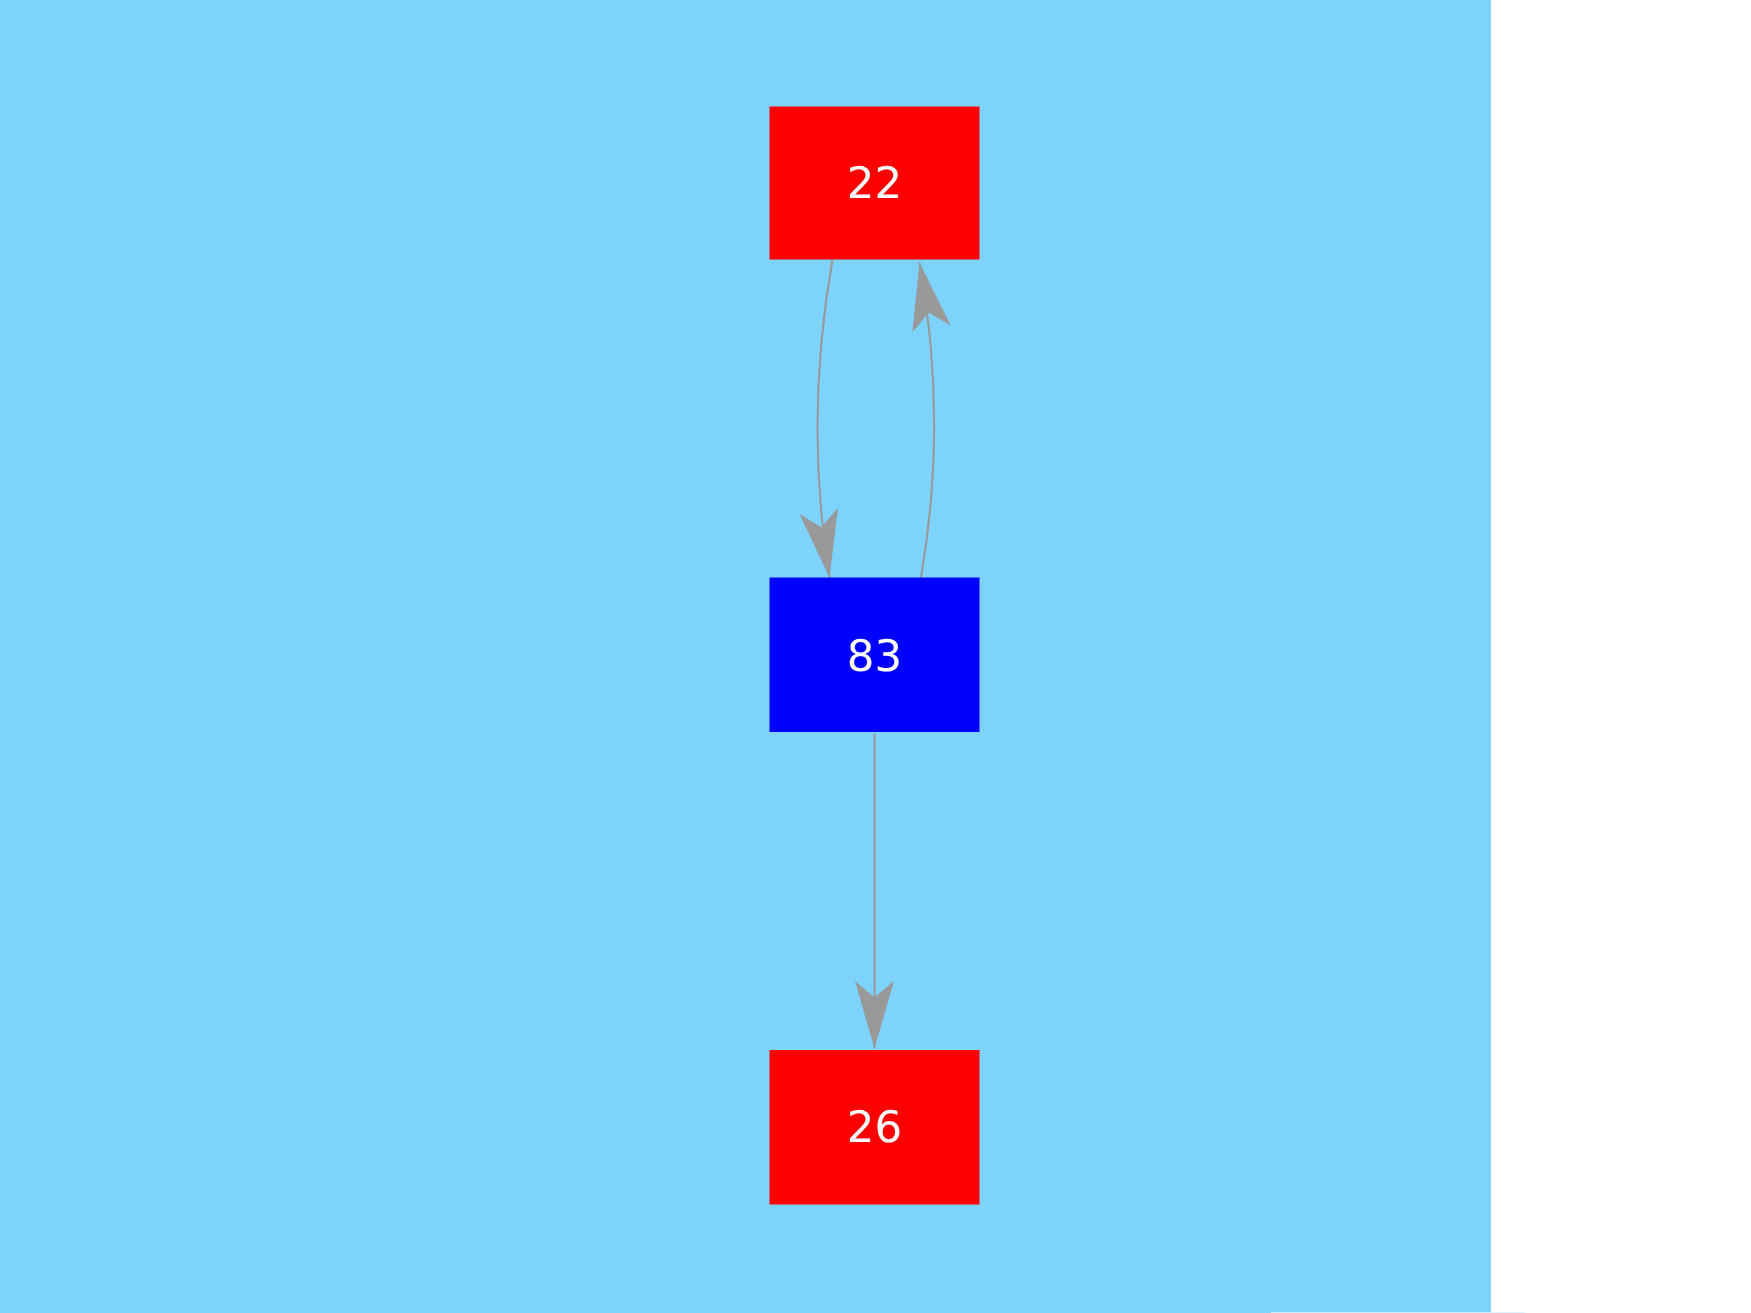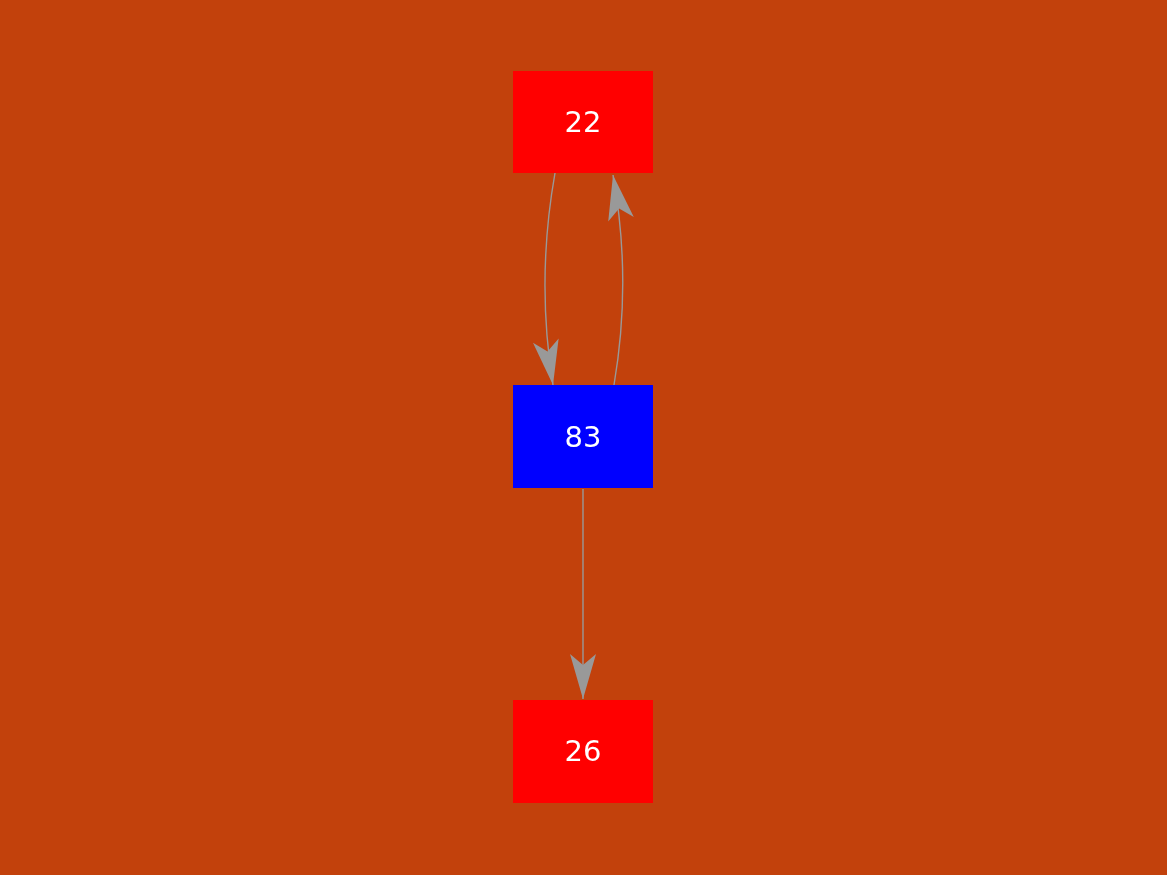--- a/index.html
+++ b/index.html
@@ -3,23 +3,23 @@
 <meta charset="utf-8">
 <style>
   html, body {
     margin: 0;
     padding: 0;
     background: #ffffff;
     font-family: "DejaVu Sans", sans-serif;
   }
   .canvas-wrap {
     position: relative;
-    width: 1167px;
+    width: 994px;
     height: 875px;
-    background: #c2410c;
+    background: #7dd3fc;
     overflow: hidden;
     text-align: right;
   }
   svg { display: block; }
   .edge-path {
     fill: none;
     stroke-width: 1.4px;
   }
   .node-label {
     font-family: "DejaVu Sans", sans-serif;

